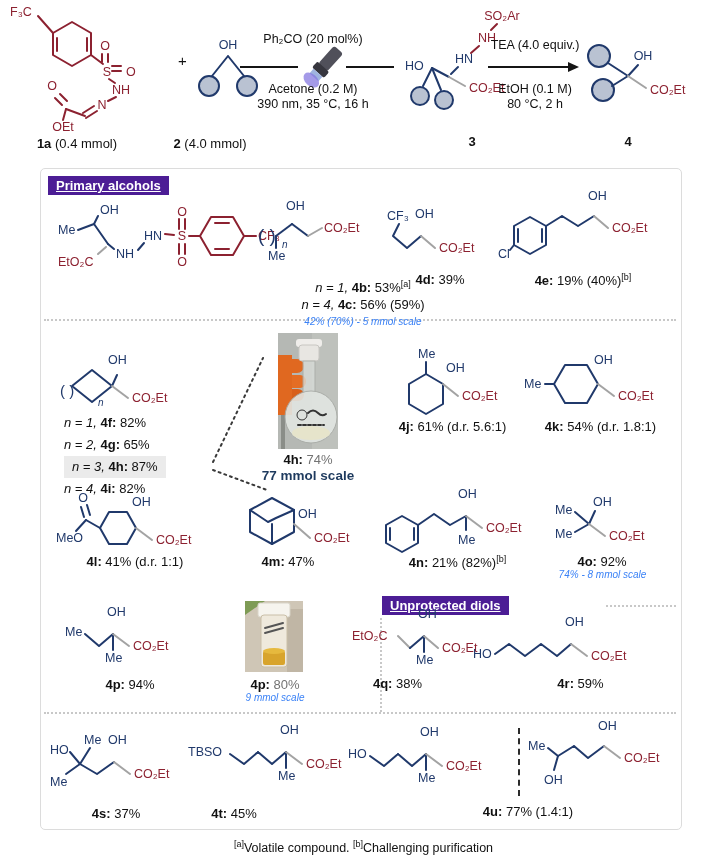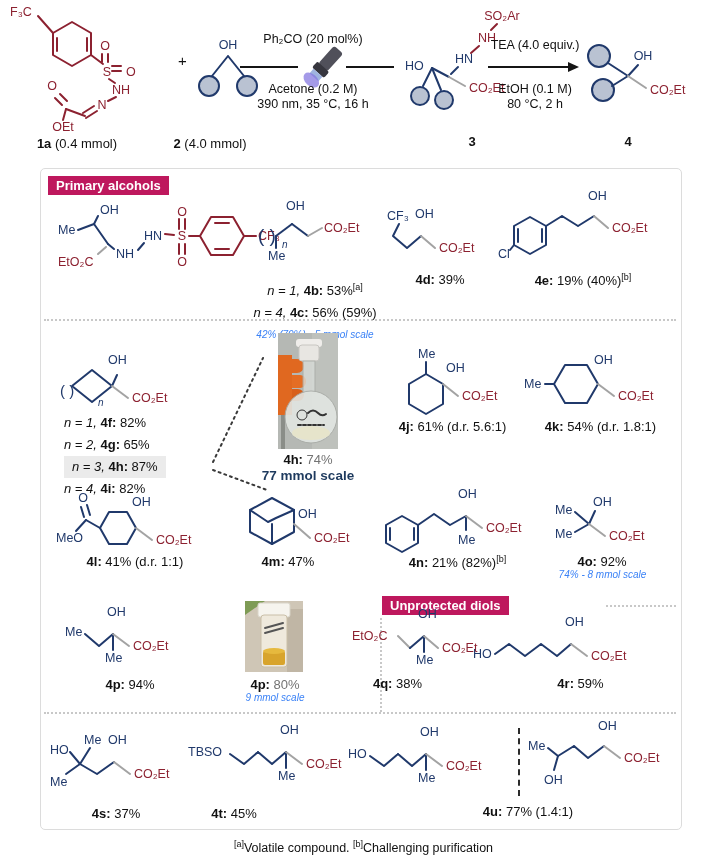--- a/index.html
+++ b/index.html
@@ -5,31 +5,31 @@
   html,body{margin:0;padding:0;background:#fff;}
   #canvas{position:relative;width:727px;height:862px;background:#ffffff;
           font-family:"Liberation Sans",sans-serif;color:#111;overflow:hidden;}
   .abs{position:absolute;}
   .cond{font-size:12.5px;text-align:center;white-space:nowrap;}
   .cap{font-size:13px;text-align:center;white-space:nowrap;}
   .cid{font-weight:700;}
   .blue{color:#737373;}
   .noteI{color:#3b82f6;font-style:italic;font-size:10px;text-align:center;white-space:nowrap;}
   .scaleB{color:#1e3a5e;font-weight:700;font-size:13.5px;text-align:center;white-space:nowrap;}
-  .hdr{background:#be185d;color:#fff;font-weight:700;font-size:13px;padding:2px 8px;white-space:nowrap;}
+  .hdr{background:#4c1d95;color:#fff;font-weight:700;font-size:13px;padding:2px 8px;white-space:nowrap;text-decoration:underline;}
   .hline{height:2px;background:#151515;}
   .arrowhead{width:0;height:0;border-left:11px solid #151515;border-top:5px solid transparent;border-bottom:5px solid transparent;}
   .dot-h{border-top:2px dotted #c8c8c8;height:0;}
   .dot-v{border-left:2px dotted #c8c8c8;width:0;}
   .dash-v{border-left:2px dashed #2b2b2b;width:0;}
   .scopebox{border:1.5px solid #dcdcdc;border-radius:5px;}
   .hl{background:#ebebeb;padding:0 8px;display:inline-block;}
   .nlines{font-size:13px;line-height:22px;white-space:nowrap;}
   .nlines .pre{font-style:italic;}
-  .bclines{font-size:13px;line-height:22px;text-align:center;white-space:nowrap;}
+  .bclines{font-size:13px;line-height:17px;text-align:center;white-space:nowrap;margin-left:48px;}
   .bclines .pre{font-style:italic;}
   sup{font-size:9px;}
   svg{overflow:visible;}
   svg text{font-family:"Liberation Sans",sans-serif;font-size:12.5px;}
   svg .tb{fill:#20396b;} svg .tm{fill:#8c2130;}
   svg path{fill:none;stroke-width:2px;stroke-linecap:round;stroke-linejoin:round;}
   svg path.b{stroke:#20396b;} svg path.m{stroke:#8c2130;} svg path.g{stroke:#a3a3a3;}
   svg circle.atom{fill:#b9c2d2;stroke:#20396b;stroke-width:2px;}
   svg text.big{font-size:19px;} svg text.mid{font-size:15px;}
   svg text.smalli{font-size:10px;font-style:italic;}

